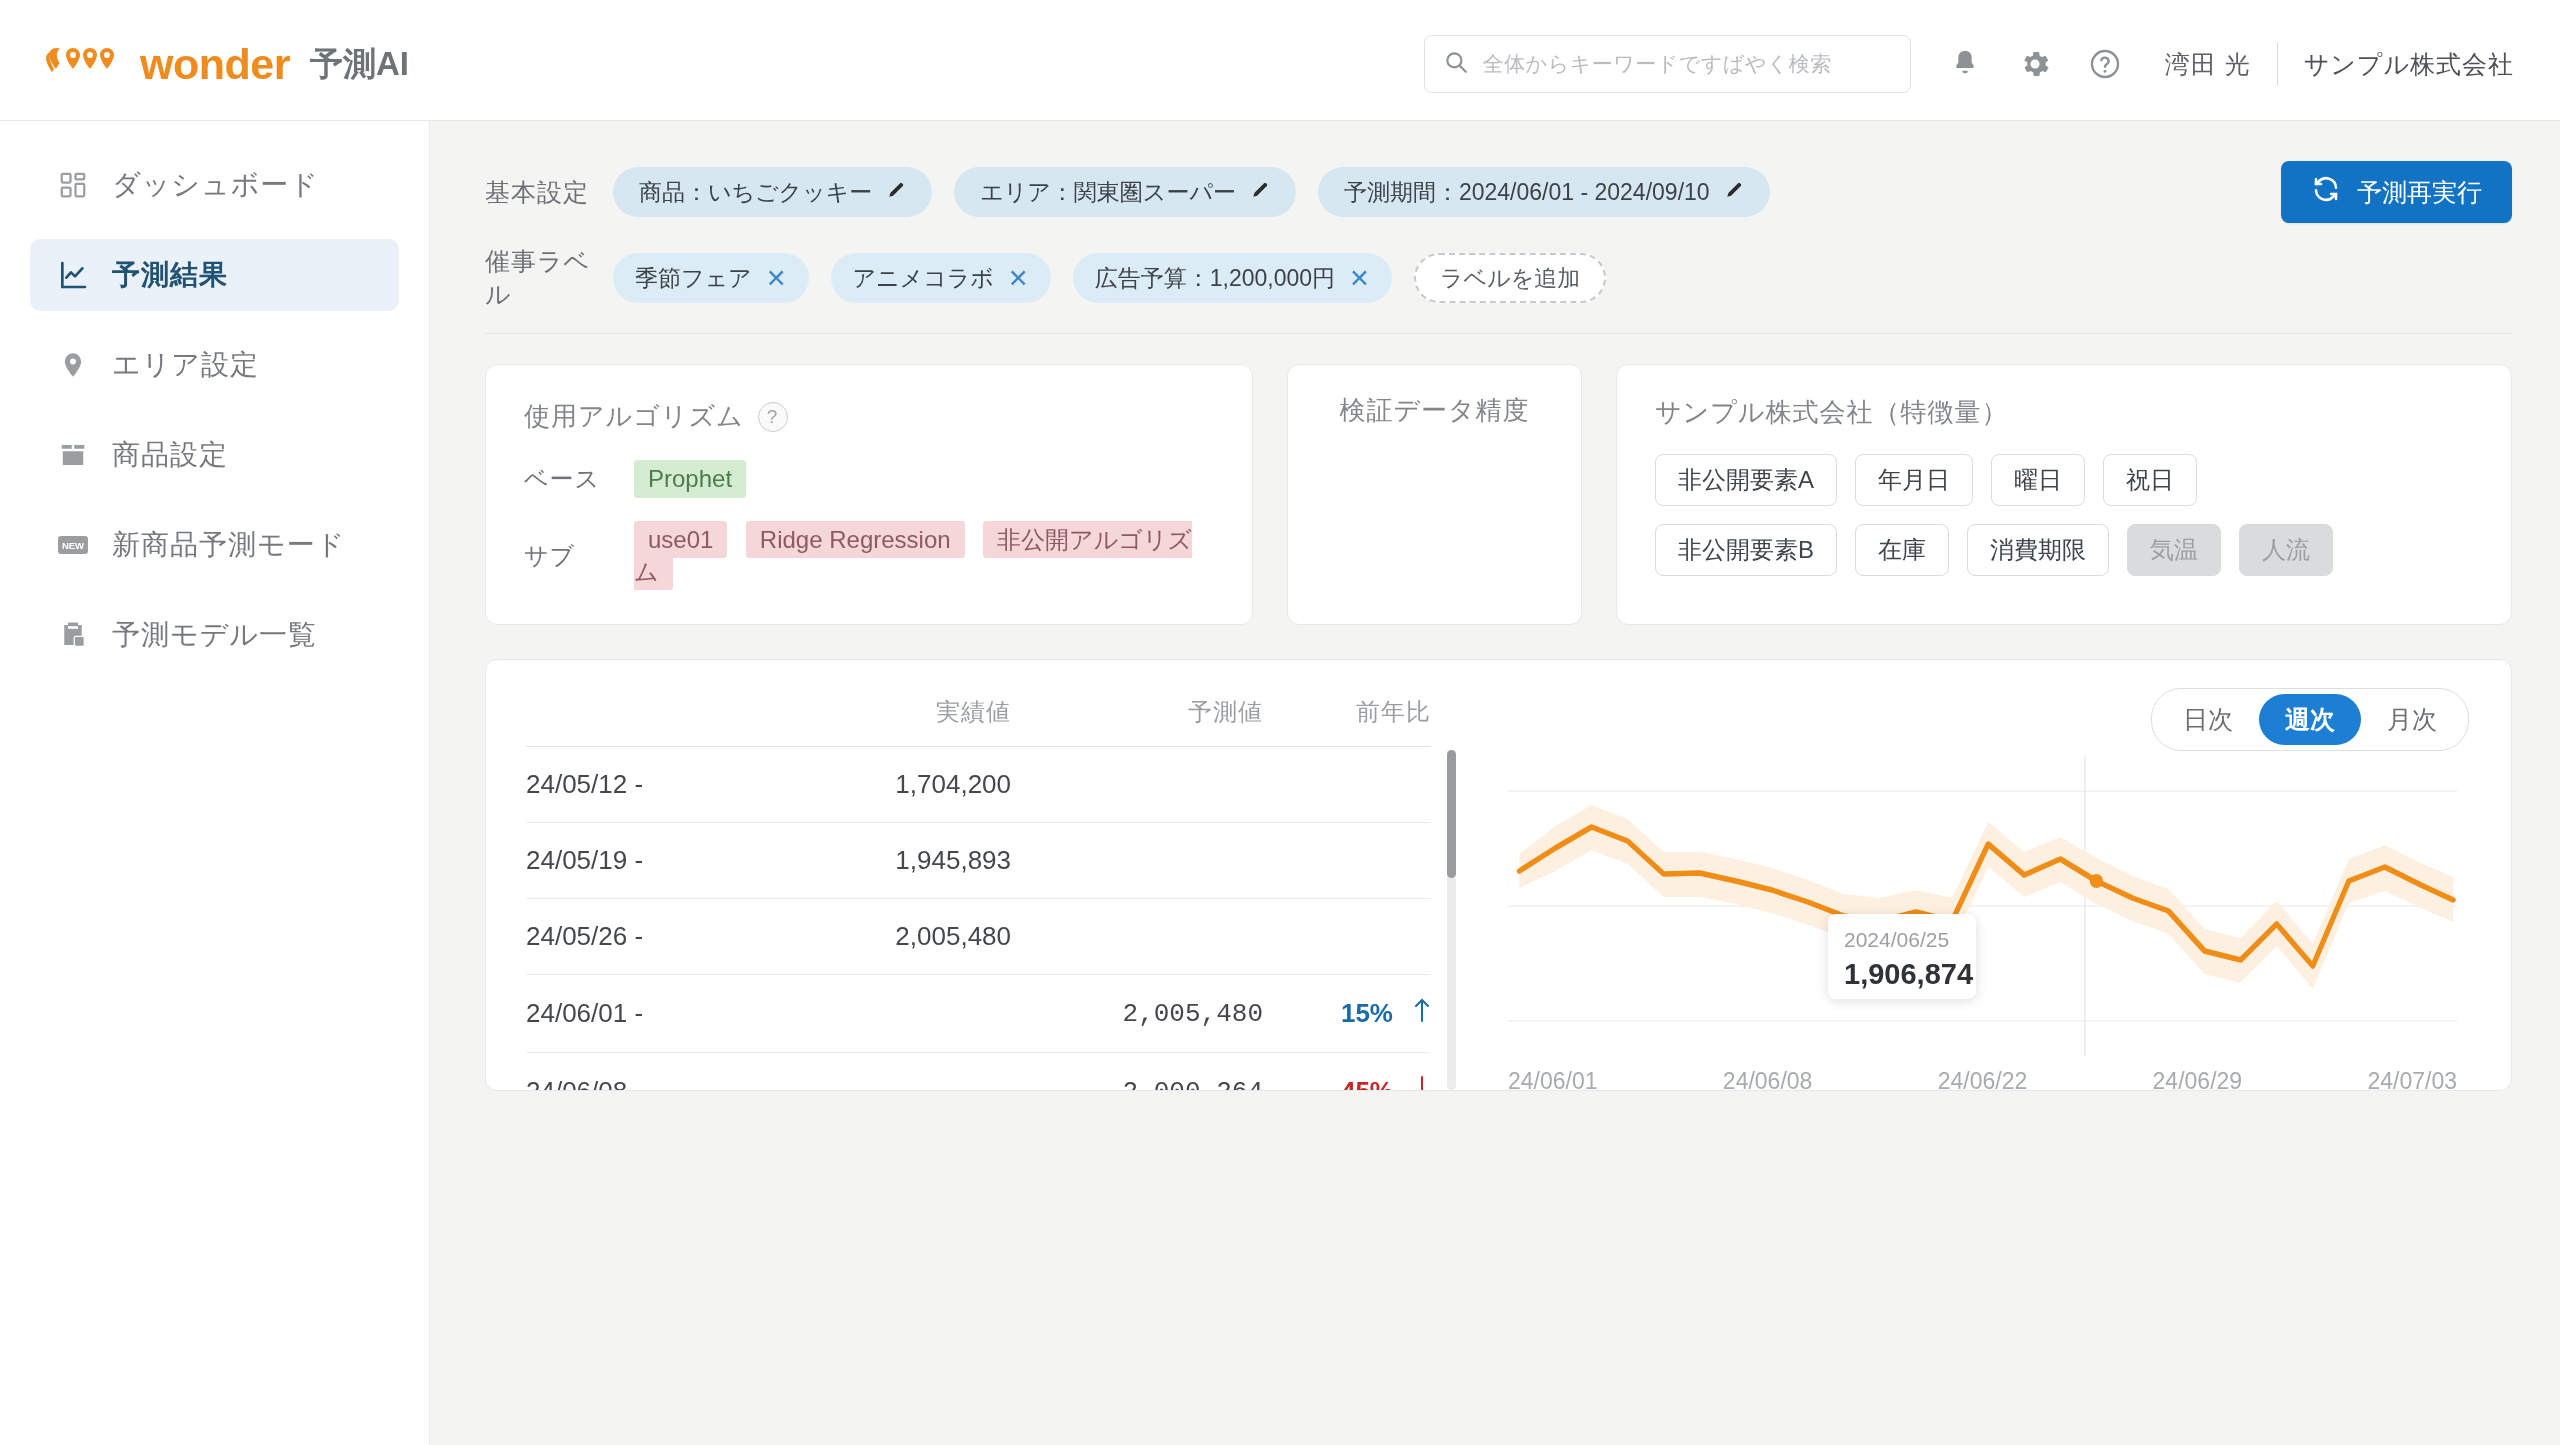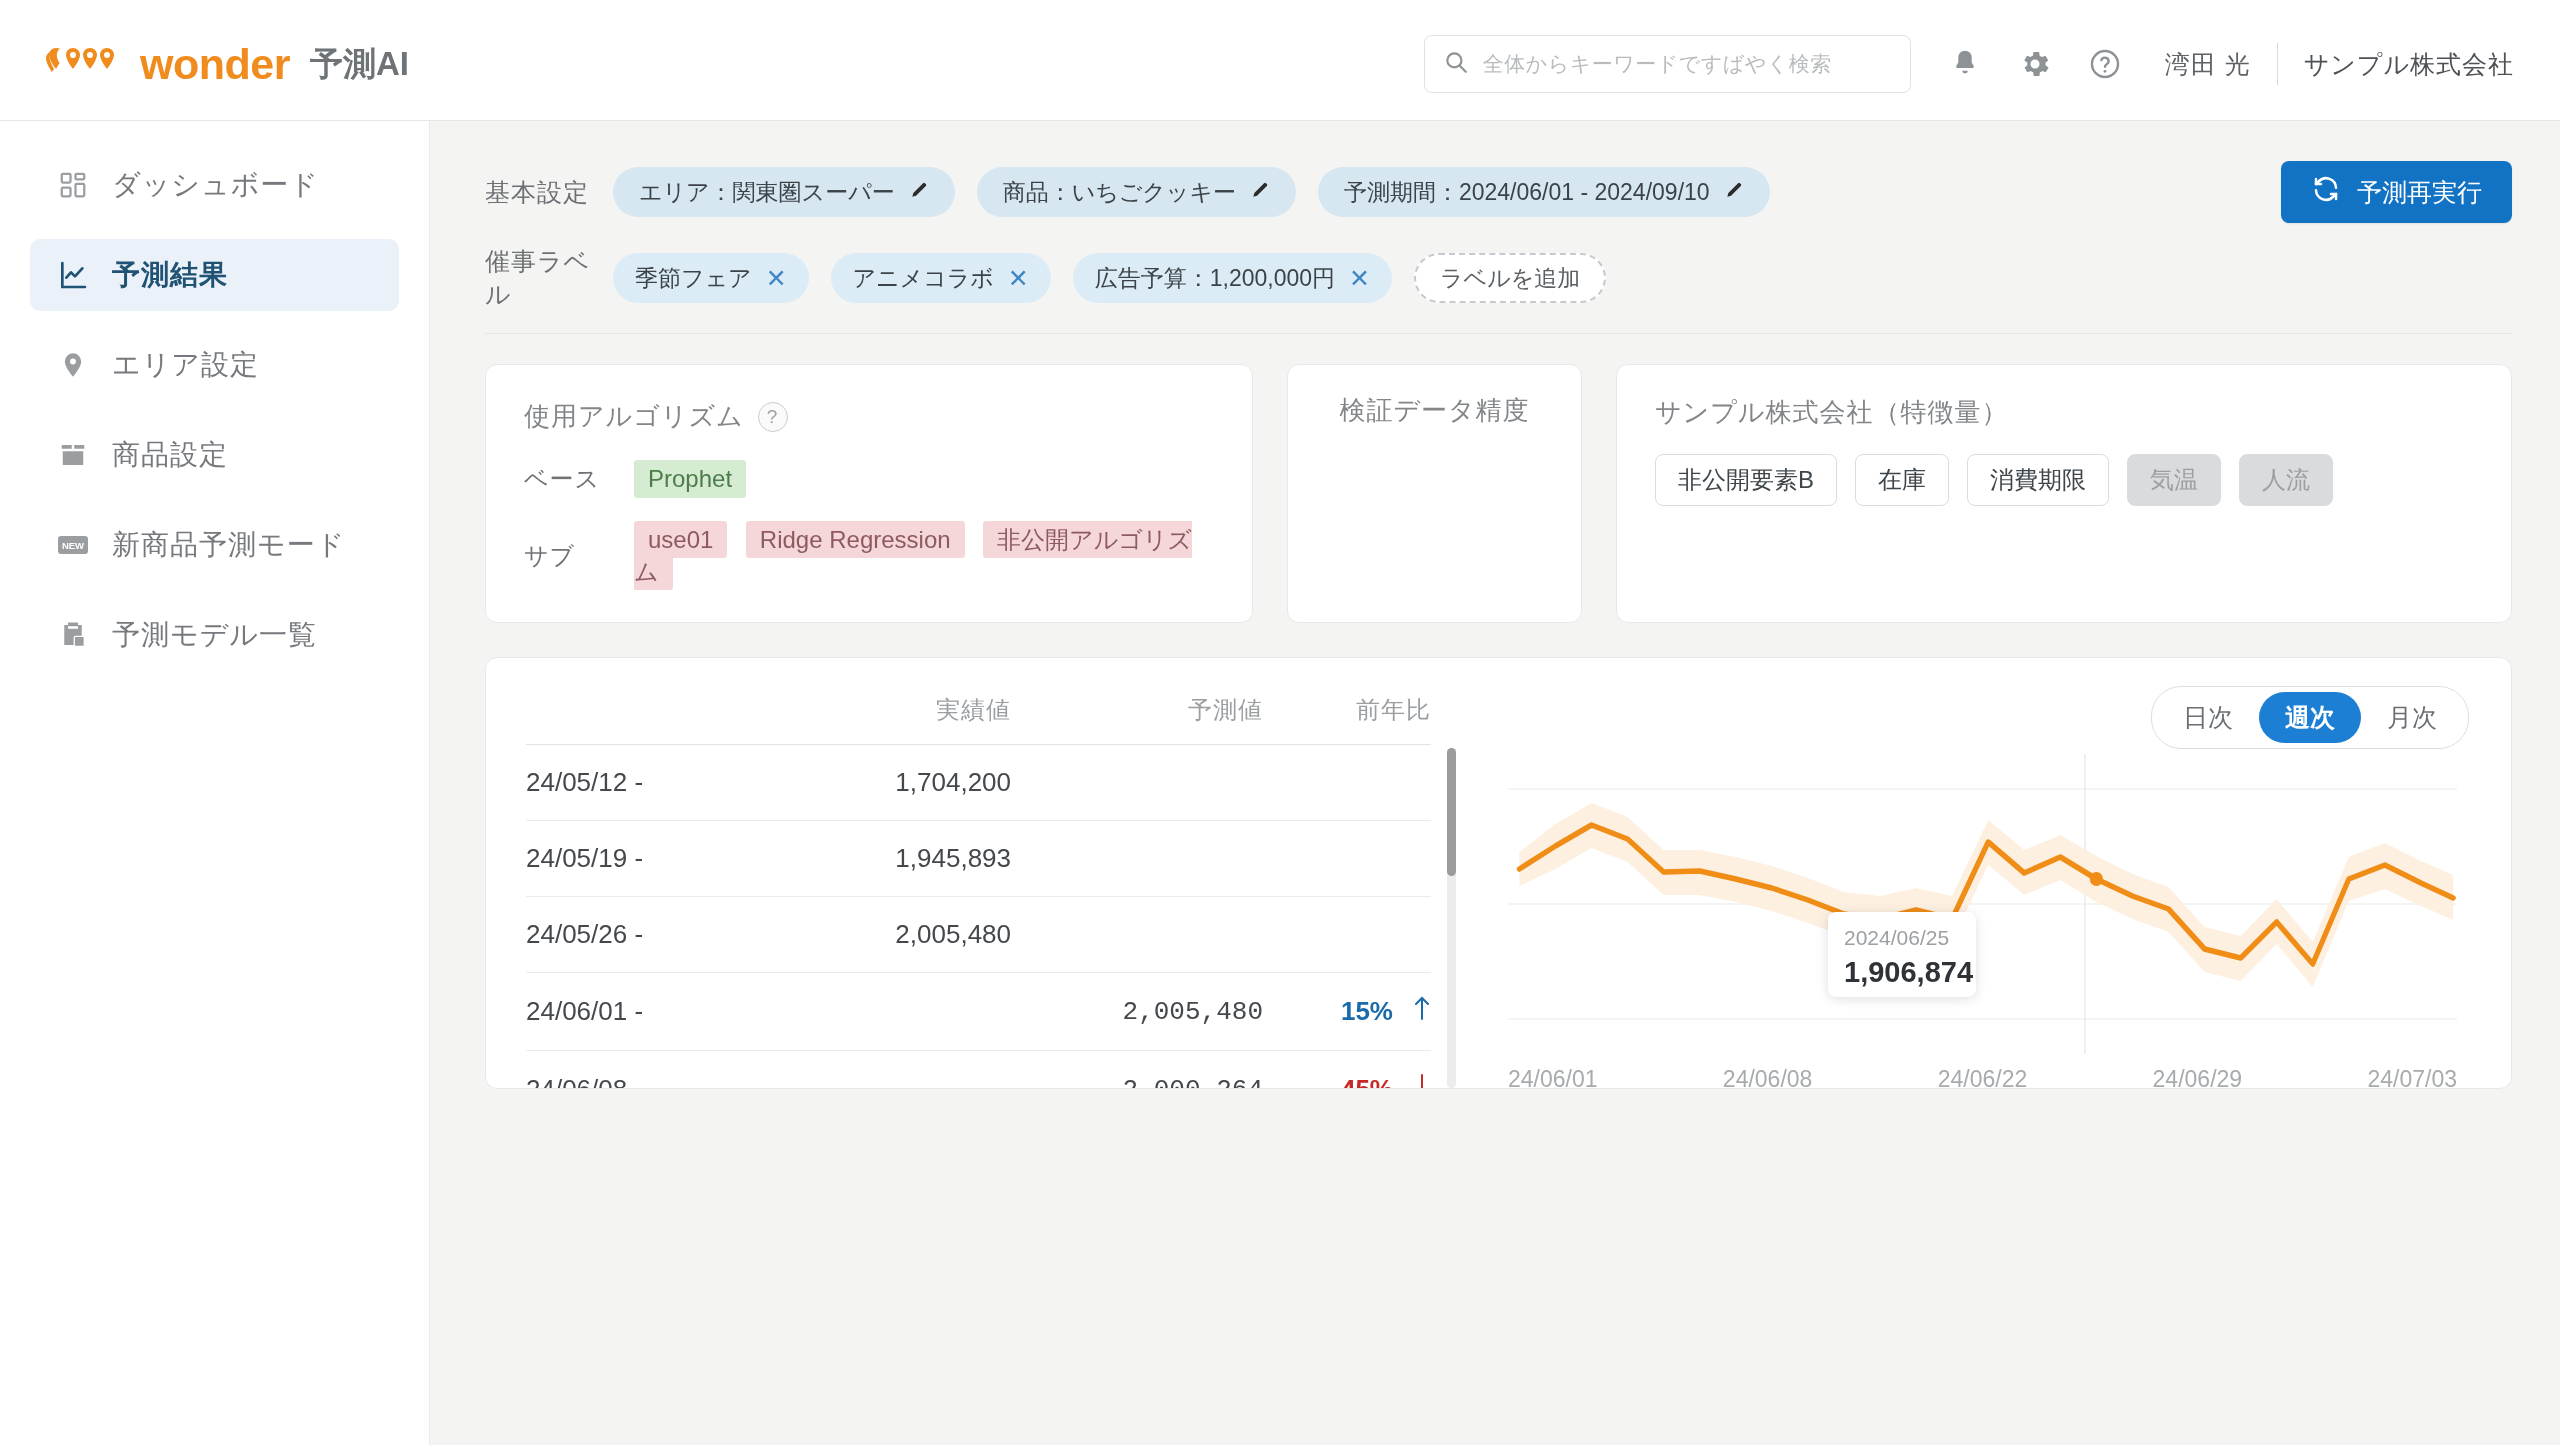--- a/index.html
+++ b/index.html
@@ -307,29 +307,29 @@
         <span class="nav-label">予測モデル一覧</span>
       </div>
     </div>
 
     <div class="main">
 
       <div class="filter-row">
         <span class="filter-label">基本設定</span>
         <div class="chips">
           <div class="chip">
-            <span>エリア：関東圏スーパー</span>
+            <span>商品：いちごクッキー</span>
             <span>
               <svg width="20" height="20" viewBox="0 0 24 24" fill="#2c2c2c">
                   <path d="M4 20l4.5-1.2L20.2 7.1a1.6 1.6 0 000-2.3l-1-1a1.6 1.6 0 00-2.3 0L5.2 15.5z"></path>
                 </svg>
             </span>
           </div>
           <div class="chip">
-            <span>商品：いちごクッキー</span>
+            <span>エリア：関東圏スーパー</span>
             <span>
               <svg width="20" height="20" viewBox="0 0 24 24" fill="#2c2c2c">
                   <path d="M4 20l4.5-1.2L20.2 7.1a1.6 1.6 0 000-2.3l-1-1a1.6 1.6 0 00-2.3 0L5.2 15.5z"></path>
                 </svg>
             </span>
           </div>
           <div class="chip">
             <span>予測期間：2024/06/01 - 2024/09/10</span>
             <span>
               <svg width="20" height="20" viewBox="0 0 24 24" fill="#2c2c2c">
@@ -393,20 +393,26 @@
           </div>
         </div>
 
         <div class="card card-acc">
           <div class="acc-title">検証データ精度</div>
         </div>
 
         <div class="card card-feat">
           <div class="card-title">サンプル株式会社（特徴量）</div>
           <div class="feat-rows">
+            <div class="feat-row">
+              <span class="feat-tag">非公開要素A</span>
+              <span class="feat-tag">年月日</span>
+              <span class="feat-tag">曜日</span>
+              <span class="feat-tag">祝日</span>
+            </div>
             <div class="feat-row">
               <span class="feat-tag">非公開要素B</span>
               <span class="feat-tag">在庫</span>
               <span class="feat-tag">消費期限</span>
               <span class="feat-tag off">気温</span>
               <span class="feat-tag off">人流</span>
             </div>
           </div>
         </div>
       </div>

